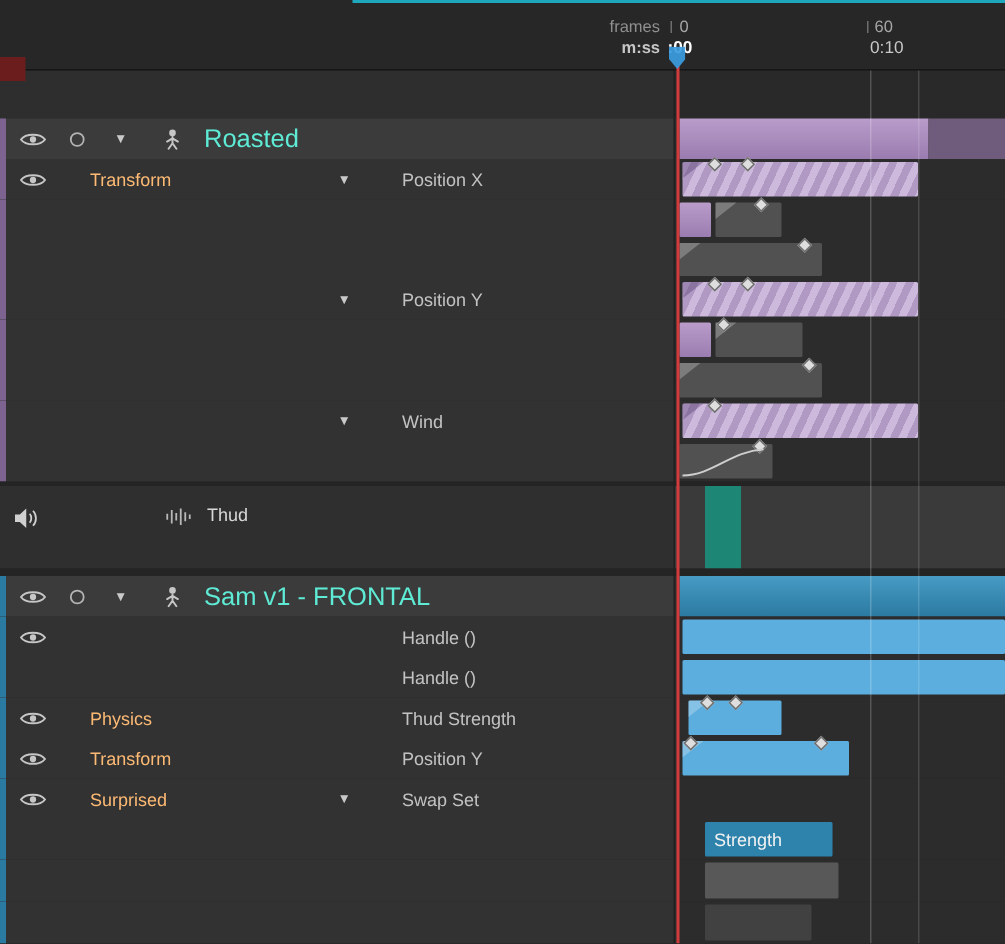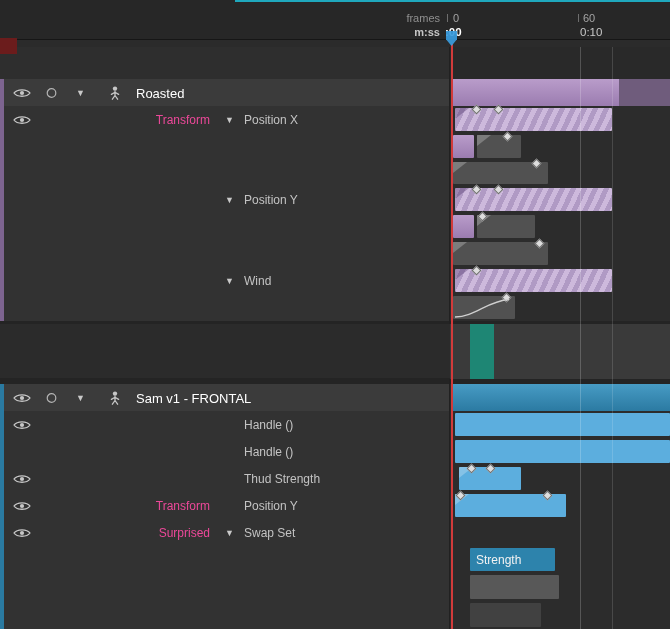--- a/index.html
+++ b/index.html
@@ -1,21 +1,21 @@
 <!DOCTYPE html>
 <html style="--bg: #2b2b2b; --ruler-bg: #272727; --accent-cyan: #1fa8bd; --record-red: #6b1c1c; --playhead-blue: #3a9cde; --playline-red: #d13b3b; --panel-left: #323232; --panel-left-group: #3b3b3b; --panel-left-audio: #2f2f2f; --lane-bg: #2c2c2c; --lane-audio: #3a3a3a; --gap-dark: #242424; --purple-strip: #7d6490; --blue-strip: #2a7aa1; --purple-bar-a: #b99cca; --purple-bar-b: #9b7cb0; --purple-bar-dark: #6f5c7c; --hatch-a: #cdb9dc; --hatch-b: #b09ac4; --gray-bar: #515151; --gray-mid: #585858; --gray-dark: #414141; --teal-bar: #1e8674; --blue-group-a: #479bc4; --blue-group-b: #2b7aa2; --light-blue: #5caede; --trigger-blue: #2d83ac;"><head>
 <meta charset="utf-8">
 <style>
   *{margin:0;padding:0;box-sizing:border-box}
   html,body{width:670px;height:629px;overflow:hidden}
   body{background:var(--bg,#2b2b2b);font-family:"Liberation Sans",sans-serif;position:relative}
   #app{position:absolute;inset:0;overflow:hidden}
 
   
-  .ruler{position:absolute;top:0;left:0;width:670px;height:40px;background:var(--ruler-bg,#272727);border-bottom:1px solid #161616;z-index:10}
+  .ruler{position:absolute;top:0;left:0;width:670px;height:47px;background:var(--ruler-bg,#272727);border-bottom:1px solid #161616;z-index:10}
   .accent{position:absolute;top:0;left:235px;width:435px;height:2px;background:var(--accent-cyan,#1fa8bd)}
   .r-label{position:absolute;font-size:11px;color:#8f8f8f;white-space:nowrap}
   .frames{top:12px;right:230px}
   .mss{top:26px;right:230px;font-weight:bold;color:#c6c6c6}
   .tick{position:absolute;width:1px;height:8px;background:#6e6e6e;top:14px}
   .t0{left:447px}.t50{left:578px}
   .num{position:absolute;top:12px;font-size:11px;color:#a5a5a5}
   .n0{left:453px}.n50{left:583px}
   .tnum{position:absolute;top:26px;font-size:11.5px;color:#c8c8c8}
   .tn0{left:445px;color:#ffffff;font-weight:bold}
@@ -45,23 +45,23 @@
   .strip{position:absolute;left:0;top:0;bottom:0;width:4px}
   .strip.purple{background:var(--purple-strip,#7d6490)}
   .strip.blue{background:var(--blue-strip,#2a7aa1)}
 
   .icon{position:absolute;top:50%;transform:translateY(-50%);line-height:0}
   .eye{left:13px}.circ{left:46px}.pup{left:109px}
   .tri{position:absolute;top:50%;transform:translateY(-50%);font-size:9px;color:#c9c9c9;line-height:9px}
   .gtri{left:76px}
   .ptri{left:225px}
   .lab{position:absolute;top:50%;transform:translateY(-50%);font-size:12px;color:#cdcdcd;white-space:nowrap}
-  .glabel{left:136px;color:#ffffff;font-size:13px}
-  .pgroup{left:60px;width:150px;text-align:right;color:#ec4899}
-  .pname{left:244px;color:#c3c3c3}
+  .glabel{left:136px;color:#5eead4;font-size:17px}
+  .pgroup{left:60px;width:150px;color:#fdba74}
+  .pname{left:268px;color:#c3c3c3}
   .spk{left:9px;top:14px;transform:none}
   .wav{left:110px;top:14px;transform:none}
   .alabel{left:138px;top:12px;transform:none;color:#d8d8d8}
 
   
   .bar{position:absolute;top:2px;bottom:2px;border-radius:1px}
   .bar.full{top:0;bottom:0;border-radius:0}
   .purple{background:linear-gradient(180deg,var(--purple-bar-a,#b99cca),var(--purple-bar-b,#9b7cb0))}
   .purpledark{background:var(--purple-bar-dark,#6f5c7c)}
   .hatch{background:repeating-linear-gradient(115deg,var(--hatch-a,#cdb9dc) 0px,var(--hatch-a,#cdb9dc) 5px,var(--hatch-b,#b09ac4) 5px,var(--hatch-b,#b09ac4) 10px)}
@@ -227,20 +227,31 @@
               <path d="M2 21C22 21 34 5 56 3.5" stroke="#cfcfcf" stroke-width="1.3" fill="none"></path>
             </svg>
           </div>
         </div>
       </div>
       <div class="row gapdark" style="height: 3px;">
         <div class="cell left"></div>
         <div class="cell right"></div>
       </div>
       <div class="row audio" style="height: 55px;">
+        <div class="cell left">
+          <div class="icon spk"><svg width="18" height="15" viewBox="0 0 18 15">
+              <path d="M1 5H4.2L8.5 1V14L4.2 10H1Z" fill="#cfcfcf"></path>
+              <path d="M10.8 4.5C12.2 6 12.2 9 10.8 10.5" stroke="#cfcfcf" stroke-width="1.2" fill="none"></path>
+              <path d="M13 2.5C15.6 5.2 15.6 9.8 13 12.5" stroke="#cfcfcf" stroke-width="1.2" fill="none"></path>
+            </svg></div>
+          <div class="icon wav"><svg width="18" height="13" viewBox="0 0 18 13">
+              <path d="M1.5 4.5V8.5M4.5 2V11M7.5 4V9M10.5 1V12M13.5 3.5V9.5M16.5 5V8" stroke="#b8b8b8" stroke-width="1.2"></path>
+            </svg></div>
+          <div class="lab alabel">Thud</div>
+        </div>
         <div class="cell right">
           <div class="bar teal full" style="left: 20px; width: 24px;"></div>
         </div>
       </div>
       <div class="row gapdark" style="height: 5px;">
         <div class="cell left"></div>
         <div class="cell right"></div>
       </div>
       <div class="row group" style="height: 27px;">
         <div class="cell left">
@@ -285,20 +296,21 @@
           <div class="bar lblue" style="left: 5px; width: 215px;"></div>
         </div>
       </div>
       <div class="row prop" style="height: 27px;">
         <div class="cell left">
           <div class="strip blue"></div>
           <div class="icon eye"><svg width="18" height="11" viewBox="0 0 18 11">
               <path d="M1 5.5C4 1.2 14 1.2 17 5.5C14 9.8 4 9.8 1 5.5Z" fill="none" stroke="#c6c6c6" stroke-width="1.3"></path>
               <circle cx="9" cy="5.5" r="2.1" fill="#c6c6c6"></circle>
             </svg></div>
+          <div class="lab pgroup">Physics</div>
           <div class="lab pname">Thud Strength</div>
         </div>
         <div class="cell right">
           <div class="bar lblue" style="left: 9px; width: 62px;">
             <div class="wedge light"></div>
             <div class="diamond" style="left: 9px;"></div>
             <div class="diamond" style="left: 28px;"></div>
           </div>
         </div>
       </div>

